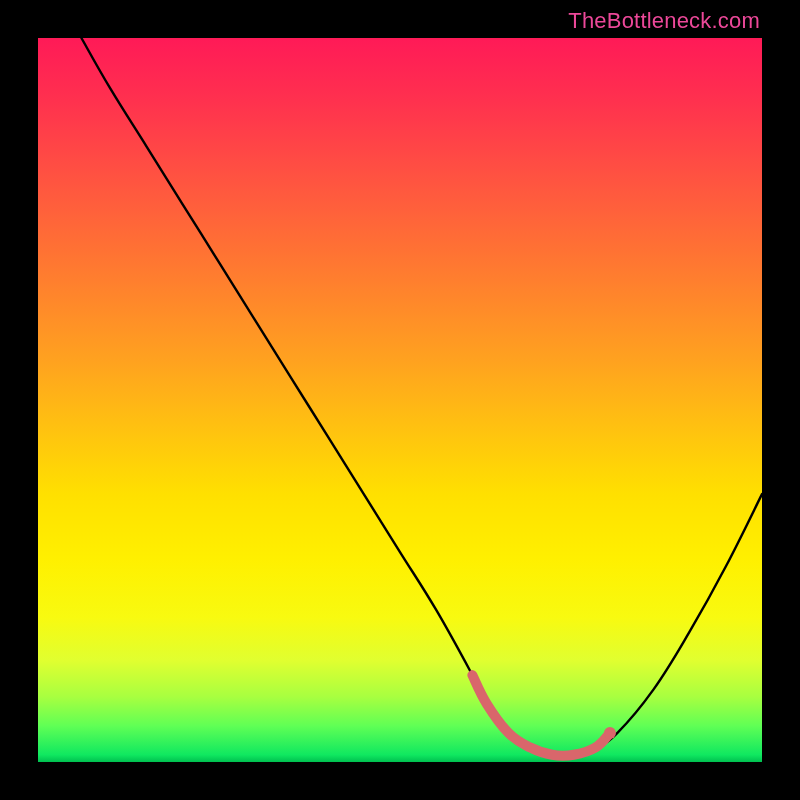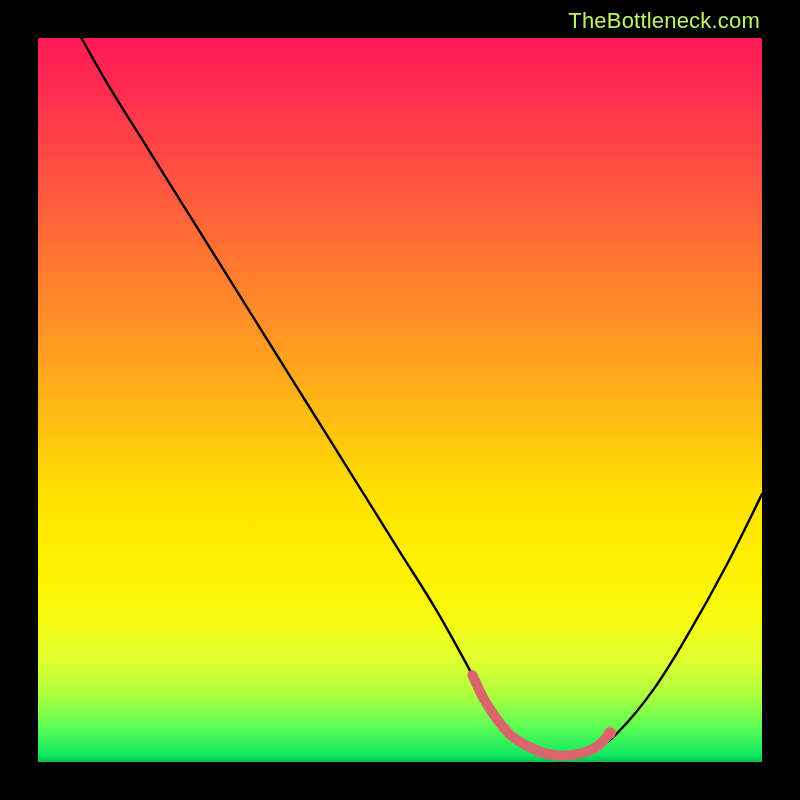--- a/index.html
+++ b/index.html
@@ -39,21 +39,21 @@
       #a8ff40 91%,
       #60ff55 95%,
       #10e860 99%,
       #00c050 100%
     );
   }
   .watermark {
     position: absolute;
     top: 8px;
     right: 40px;
-    color: #bef264;
+    color: #ec4899;
     font-size: 22px;
     font-weight: 500;
     letter-spacing: 0.2px;
     user-select: none;
   }
   svg.curve {
     position: absolute;
     left: 0;
     top: 0;
     width: 724px;

